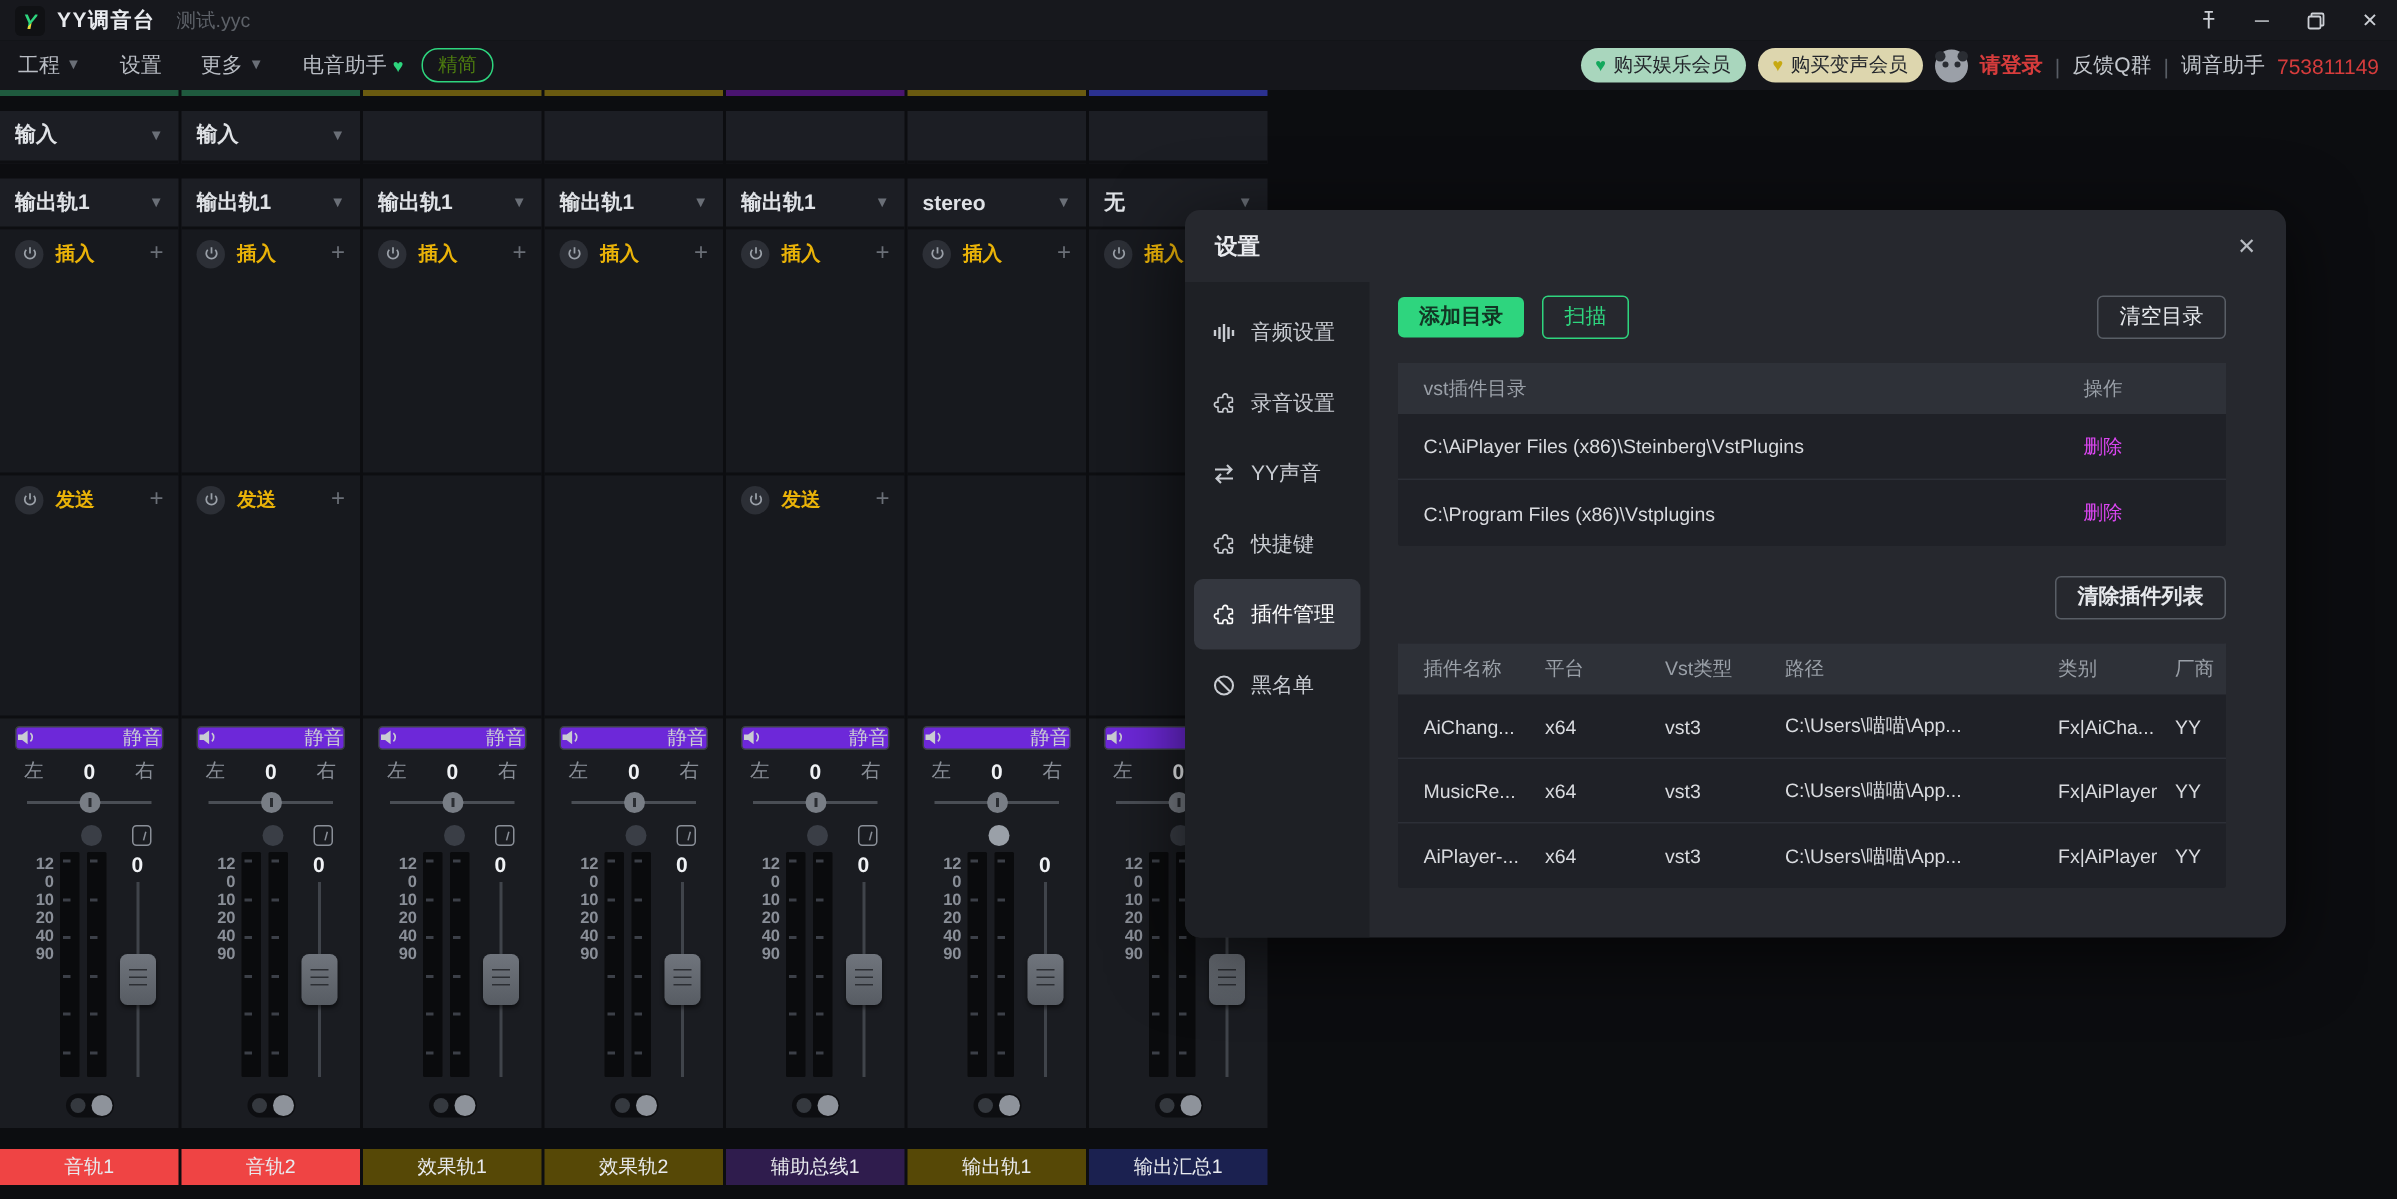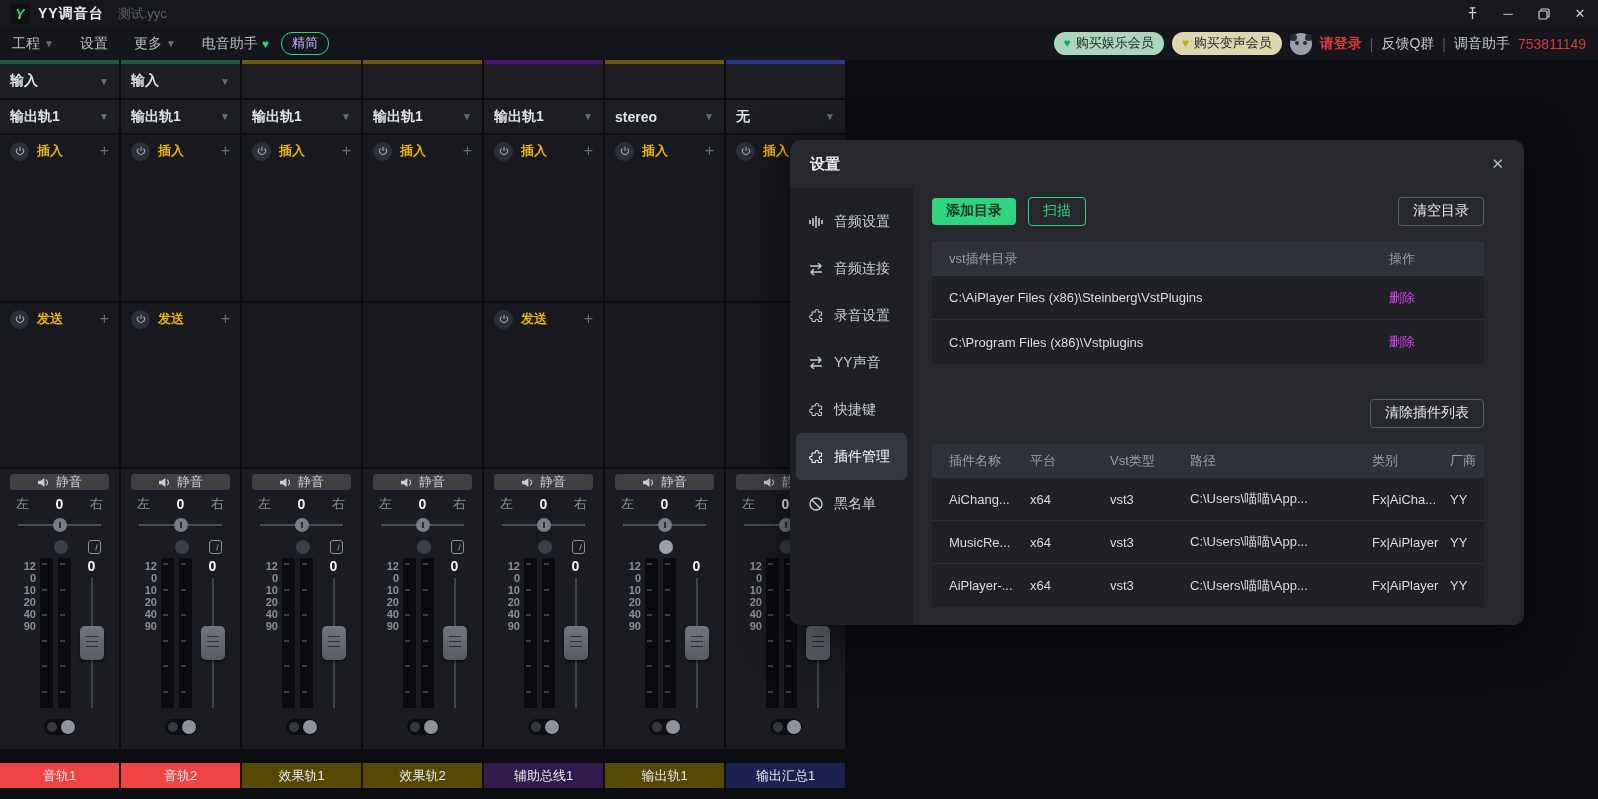--- a/index.html
+++ b/index.html
@@ -21,21 +21,21 @@
   .win-btn { width:16px; height:16px; display:flex; align-items:center; justify-content:center;
     color:#cdd0d6; font-size:13px; cursor:default; }
   .win-btn svg { stroke:#cdd0d6; }
 
   
   .menubar { position:absolute; left:0; top:27px; width:100%; height:33px;
     background:#15161b; display:flex; align-items:center; padding:0 12px; font-size:14px; }
   .menu-item { color:#b9bdc4; margin-right:26px; display:flex; align-items:center; gap:4px; }
   .menu-item .chev { color:#6a6f77; font-size:10px; }
   .heart-green { color:#2ed57e; font-size:12px; }
-  .tag-badge { border:1px solid #2ed57e; color:#c4b5fd; border-radius:11px;
+  .tag-badge { border:1px solid #2ed57e; color:#4d7c0f; border-radius:11px;
     font-size:13px; padding:1px 10px 2px; margin-left:-14px; }
   .menubar-right { margin-left:auto; display:flex; align-items:center; gap:8px; }
   .pill { display:flex; align-items:center; gap:5px; border-radius:12px;
     font-size:13px; padding:2px 10px 3px; color:#23262b; }
   .pill-ent { background:#a9d6bd; }
   .pill-voice { background:#ddd6ae; }
   .pill .gem { font-size:12px; }
   .gem-green { color:#13a85c; } .gem-yellow { color:#c7a912; }
   .avatar { width:22px; height:22px; border-radius:50%; background:#9ba0a8; position:relative; }
   .avatar:before, .avatar:after { content:""; position:absolute; top:1px; width:7px; height:7px;
@@ -50,37 +50,37 @@
 
   
   .mixer { position:absolute; left:0; top:60px; display:flex; gap:2px; }
   .channel { width:119px; height:730px; display:flex; flex-direction:column; position:relative; }
   .strip { height:4px; }
   .c-green  .strip { background:#1f5a3e; }
   .c-olive  .strip { background:#6a5a10; }
   .c-purple .strip { background:#4a1470; }
   .c-navy   .strip { background:#2b3190; }
   .drow { height:36px; background:#1c1e24; border-bottom:2px solid #0d0e11;
-    display:flex; align-items:center; padding:0 10px; }
+    display:flex; align-items:center; padding:0 10px;margin-top:10px; }
   .drow.output-row { height:35px; }
   .dtext { font-size:14px; font-weight:bold; color:#dfe2e6; flex:1; white-space:nowrap; overflow:hidden; }
   .chev { color:#6a6f77; font-size:10px; }
   .drow.empty .chev { visibility:hidden; }
   .block { background:#17191e; border-bottom:2px solid #0d0e11; }
   .insert-block { height:168px; }
   .send-block { height:166px; }
   .bhead { height:32px; display:flex; align-items:center; padding:0 10px; gap:8px; }
   .nosend .bhead { visibility:hidden; }
   .pwr { width:19px; height:19px; border-radius:50%; background:#2c2f36;
     display:flex; align-items:center; justify-content:center; flex:none; }
   .blabel { font-size:13px; color:#eab308; font-weight:bold; flex:1; }
   .plus { color:#6a6f77; font-size:16px; }
   .bottom { height:280px; background:#1a1c21; padding:5px 8px 0; display:flex; flex-direction:column; }
-  .mute { height:16px; border:1px solid #3c4046; border-radius:3px; background:#404040;
-    display:flex; align-items:center; justify-content:center; gap:6px;
+  .mute { height:16px; border:1px solid #3c4046; border-radius:3px; background:#6d28d9;
+    display:flex; align-items:center; justify-content:space-between; gap:6px;
     font-size:13px; color:#c9ccd2; margin:0 2px; }
   .pan-labels { display:flex; align-items:center; justify-content:space-between;
     padding:0 8px; height:28px; font-size:13px; color:#8a8f98; }
   .pan-val { color:#f0f2f5; font-weight:bold; font-size:14px; }
   .pan-slider { position:relative; height:14px; margin:0 10px 4px; }
   .pan-slider:before { content:""; position:absolute; left:0; right:0; top:6px; height:2px; background:#4a4e55; }
   .pan-knob { position:absolute; left:50%; top:0; width:14px; height:14px; margin-left:-7px;
     border-radius:50%; background:#787d85; }
   .pan-knob:after { content:""; position:absolute; left:6px; top:4px; width:2px; height:6px; background:#2a2d32; }
   .fader-top { height:20px; display:flex; align-items:center; padding:2px 10px 0 46px; }
@@ -143,21 +143,21 @@
     display:grid; align-items:center; }
   .tbl-row { display:grid; align-items:center; font-size:13px; color:#d9dbdf;
     border-bottom:1px solid #2c2f37; }
   .tbl-row:last-child { border-bottom:none; }
   .dir-grid { grid-template-columns:1fr 95px; padding:0 0 0 17px; }
   .dir-row { height:44px; }
   .del-link { color:#d946ef; }
   .plg-grid { grid-template-columns:81px 80px 80px 182px 78px 1fr; padding:0 0 0 17px; }
   .plg-row { height:43px; }
   .cell { overflow:hidden; white-space:nowrap; padding-right:6px; }
-  .row-clear { display:flex; margin-top:35px; }
+  .row-clear { display:flex; margin-top:20px;font-weight:bold; }
 </style>
 </head>
 <body>
 
 <div class="app">
 
   <div class="titlebar">
     <div class="logo">
         <b>Y</b>
       </div>
@@ -890,27 +890,20 @@
     </div>
     <div class="dlg-body">
       <div class="dlg-side">
         <div class="side-item">
           <svg width="16" height="16" viewBox="0 0 16 16" stroke="#c9ccd2" stroke-width="1.6" fill="none">
               <path d="M2 6v4M5 4v8M8 2v12M11 4v8M14 6v4"></path>
             </svg>
           <span>音频设置</span>
         </div>
         <div class="side-item">
-          <svg width="16" height="16" viewBox="0 0 16 16" stroke="#c9ccd2" stroke-width="1.4" fill="none">
-              <path d="M2 5h11M10 2l3 3-3 3"></path>
-              <path d="M14 11H3M6 8l-3 3 3 3"></path>
-            </svg>
-          <span>音频连接</span>
-        </div>
-        <div class="side-item">
           <svg width="16" height="16" viewBox="0 0 20 20" stroke="#c9ccd2" stroke-width="1.3" fill="none">
               <path d="M11 2a2 2 0 0 1 2 2v1h3a1 1 0 0 1 1 1v3h-1a2 2 0 1 0 0 4h1v3a1 1 0 0 1-1 1h-3v-1a2 2 0 1 0-4 0v1H6a1 1 0 0 1-1-1v-3H4a2 2 0 1 1 0-4h1V6a1 1 0 0 1 1-1h3V4a2 2 0 0 1 2-2z"></path>
             </svg>
           <span>录音设置</span>
         </div>
         <div class="side-item">
           <svg width="16" height="16" viewBox="0 0 16 16" stroke="#c9ccd2" stroke-width="1.4" fill="none">
               <path d="M2 5h11M10 2l3 3-3 3"></path>
               <path d="M14 11H3M6 8l-3 3 3 3"></path>
             </svg>

